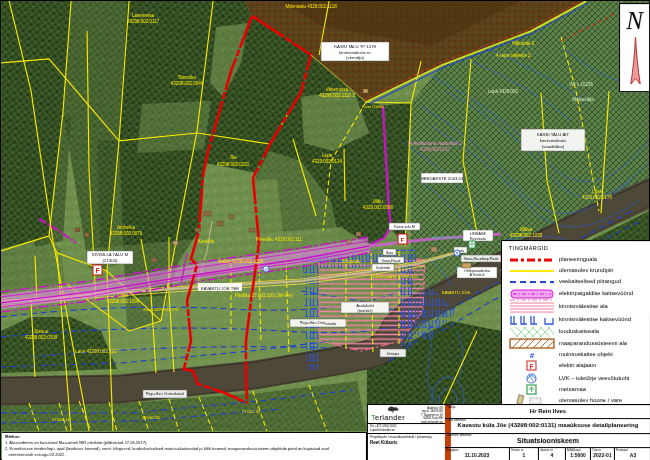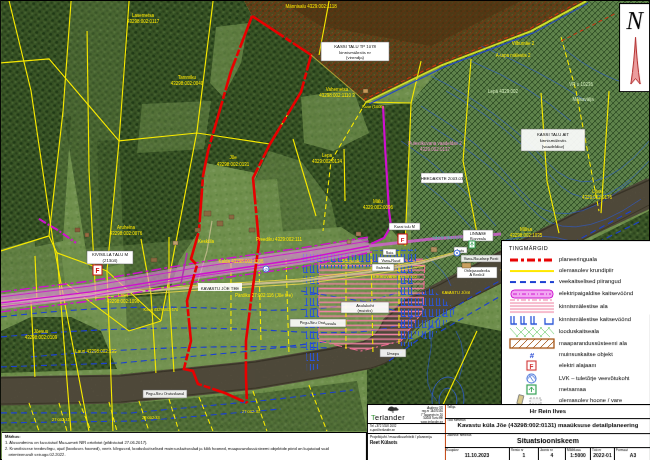--- a/index.html
+++ b/index.html
@@ -472,21 +472,21 @@
 <div style="position:absolute;left:57px;top:99px;">maaparandussüsteemi ala</div>
 <div style="position:absolute;left:57px;top:110px;">muinsuskaitse objekt</div>
 <div style="position:absolute;left:57px;top:121px;">elektri alajaam</div>
 <div style="position:absolute;left:57px;top:134px;">LVK – tuletõrje veevõtukoht</div>
 <div style="position:absolute;left:57px;top:145px;">metsamaa</div>
 <div style="position:absolute;left:57px;top:156px;">olemasolev hoone / vare</div>
 </div>
 
 <div class="box" style="left:366px;top:403px;width:283px;height:56px;border-right:none;border-bottom:none;">
 
-<div style="position:absolute;left:0;top:0;width:77px;height:55px;border-right:1px solid #c2410c;overflow:hidden;">
+<div style="position:absolute;left:0;top:0;width:77px;height:55px;border-right:6px solid #c2410c;overflow:hidden;">
  <svg width="77" height="55" style="position:absolute">
           <path d="M21,2.5 Q23.5,0.5 26,2.5 Q29,1.5 29.5,3.5 Q31.5,4 30,5.5 L25.8,5.8 Q23,7 21,5.5 Q19.3,6 20,4 Z" fill="#333"></path>
           <line x1="25" y1="5.8" x2="25" y2="8" stroke="#333" stroke-width="0.8"></line>
         </svg>
  <div style="font-size:7.5px;margin:8px 0 0 3px;letter-spacing:0.3px;"><span style="color:#2a8a2a">T</span>erlander</div>
  <div style="position:absolute;right:2px;top:2px;text-align:right;font-size:2.9px;line-height:1.2;">Aadress OÜ<br>reg.nr 14470530<br>7 Tagamets tn 20<br>50403 Tartu EE<br>www.terlander.ee</div>
  <div style="position:absolute;left:0;top:18px;width:77px;border-top:1px solid #000;font-size:3px;padding:1px 2px;line-height:1.25;box-sizing:border-box;">Tel +372 5558 2032<br>e-post/terlander.ee</div>
  <div style="position:absolute;left:0;top:28px;width:77px;border-top:1px solid #000;font-size:3.4px;padding:1px 2px;line-height:1.4;box-sizing:border-box;">Projektijuht / maastikuarhitekt / planeerija<br><b style="font-size:4.5px">Reet Külaots</b></div>
 </div>
 

